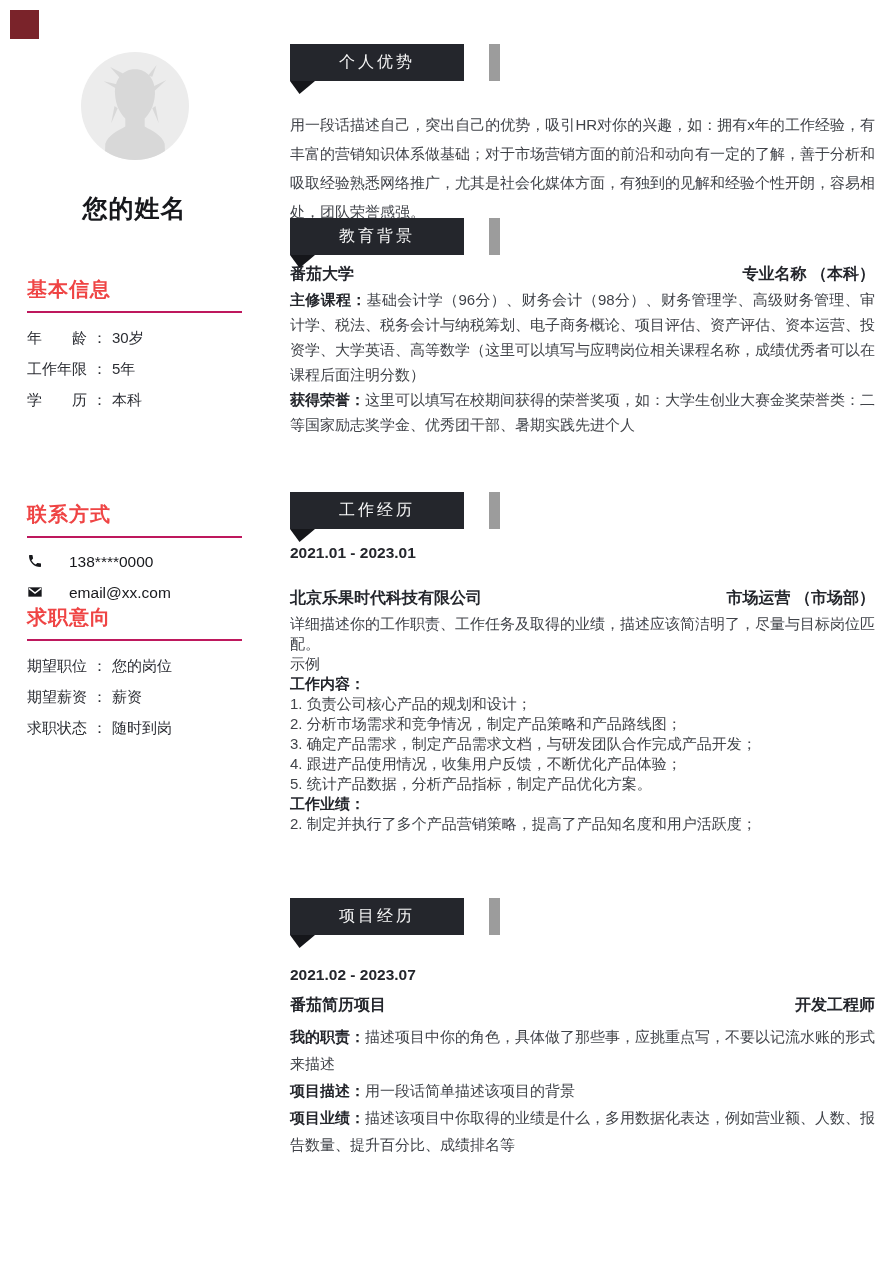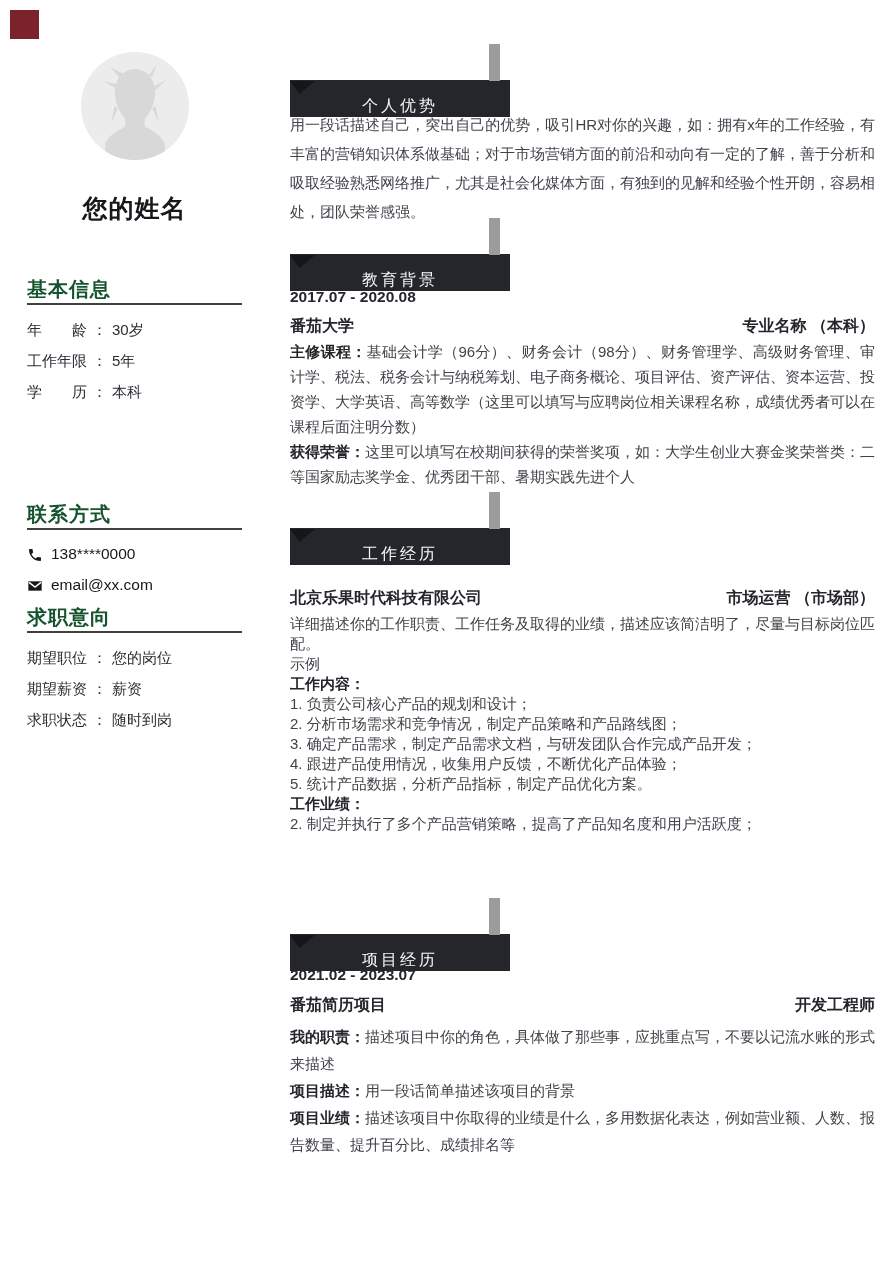--- a/index.html
+++ b/index.html
@@ -21,43 +21,43 @@
   .avatar svg { width:100%; height:100%; display:block; }
   .person-name {
     position:absolute; top:192px; left:0; width:100%;
     text-align:center; font-size:25px; font-weight:700; color:#17181c; letter-spacing:1px;
   }
   .side-sec { position:absolute; left:0; width:100%; }
   #side-basic  { top:276px; }
   #side-contact{ top:455px;margin-top:46px; }
   #side-intent { top:604px; }
   .sec-title {
-    font-size:20px; font-weight:700; color:#14532d; letter-spacing:1px;
-    padding-bottom:0; border-bottom:2px solid #404040;
+    font-size:20px; font-weight:700; color:#ef4444; letter-spacing:1px;
+    padding-bottom:8px; border-bottom:2px solid #be185d;
   }
   .kv { display:flex; align-items:center; margin-top:12px; font-size:15px; font-weight:500; color:#2b2d33; }
   .kv:first-of-type { margin-top:16px; }
   .kv .sep { margin:0 5px; }
-  .contact-row { display:flex; align-items:flex-end; gap:8px; margin-top:13px; font-size:15.5px; color:#17181c; }
+  .contact-row { display:flex; align-items:flex-start; gap:26px; margin-top:13px; font-size:15.5px; color:#17181c; }
   .contact-row:first-of-type { margin-top:15px; }
   .contact-row svg { width:16px; height:16px; flex:0 0 auto; }
 
   
   .main { position:absolute; left:290px; top:0; width:585px; }
   .sec { position:absolute; left:0; width:100%; }
   #sec-profile { top:44px; }
   #sec-edu     { top:218px; }
   #sec-work    { top:492px; }
   #sec-project { top:898px; }
 
   .ribbon { position:relative; height:37px; }
   .ribbon-box {
-    position:absolute; left:0; top:0; width:220px; height:37px; background:#24262c;
-    color:#f7f7f7; display:flex; align-items:flex-end; justify-content:center;
-    font-size:16px; letter-spacing:3px; font-weight:500;margin-top:36px;
+    position:absolute; left:0; top:0; width:174px; height:37px; background:#24262c;
+    color:#f7f7f7; display:flex; align-items:center; justify-content:center;
+    font-size:16px; letter-spacing:3px; font-weight:500;
   }
   .ribbon-strip { position:absolute; left:199px; top:0; width:11px; height:37px; background:#9c9c9c; }
   .ribbon-fold {
     position:absolute; left:0; top:37px; width:25px; height:13px; background:#15161a;
     clip-path:polygon(0 0, 100% 0, 38% 100%);
   }
 
   .date-line { font-size:15.5px; font-weight:700; color:#24262c; line-height:20px; }
   .head-row  { display:flex; justify-content:space-between; align-items:baseline;
                font-size:16px; font-weight:700; color:#24262c; line-height:22px; }
@@ -170,21 +170,20 @@
     </section>
 
     <section class="sec" id="sec-edu">
       <div class="ribbon">
         <div class="ribbon-box">
           <span>教育背景</span>
         </div>
         <div class="ribbon-strip"></div>
         <div class="ribbon-fold"></div>
       </div>
-      <div class="date-line">2017.07 - 2020.08</div>
       <div class="head-row">
         <span>番茄大学</span>
         <span>专业名称 （本科）</span>
       </div>
       <p class="para lh25 para-courses"><b>主修课程：</b><span>基础会计学（96分）、财务会计（98分）、财务管理学、高级财务管理、审计学、税法、税务会计与纳税筹划、电子商务概论、项目评估、资产评估、资本运营、投资学、大学英语、高等数学（这里可以填写与应聘岗位相关课程名称，成绩优秀者可以在课程后面注明分数）</span></p>
       <p class="para lh25"><b>获得荣誉：</b><span>这里可以填写在校期间获得的荣誉奖项，如：大学生创业大赛金奖荣誉类：二等国家励志奖学金、优秀团干部、暑期实践先进个人</span></p>
     </section>
 
     <section class="sec" id="sec-work">
       <div class="ribbon">

